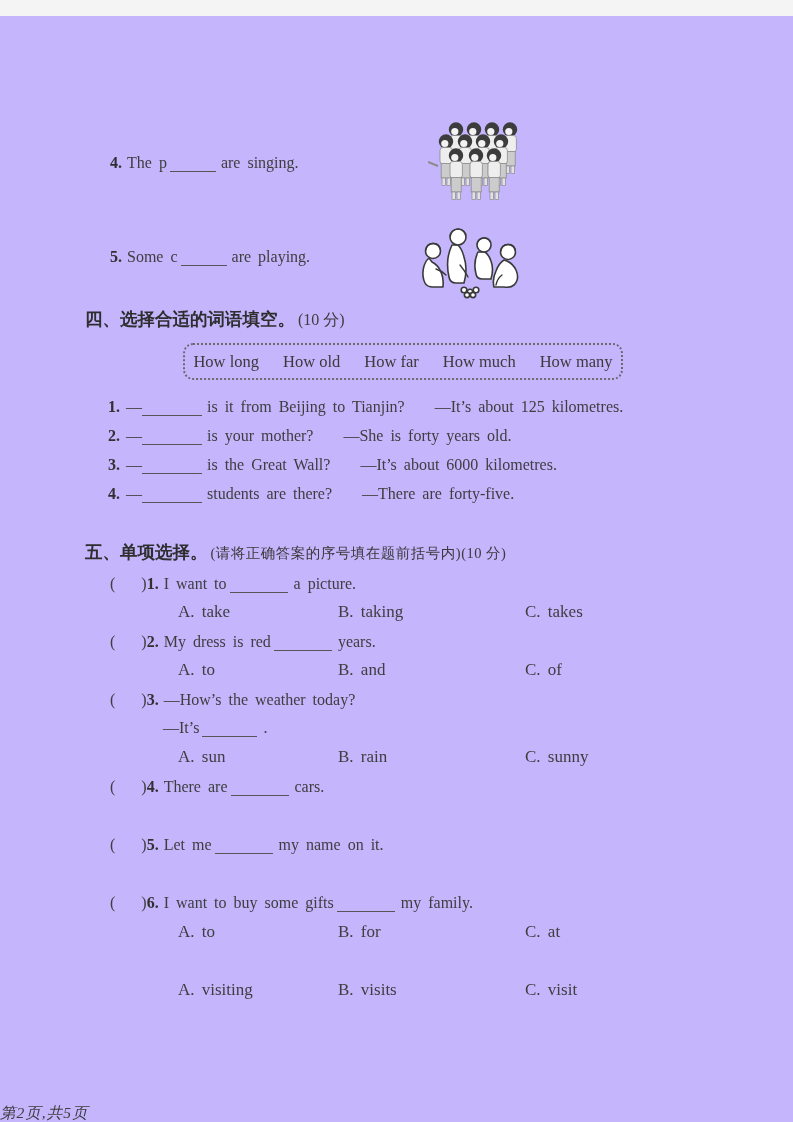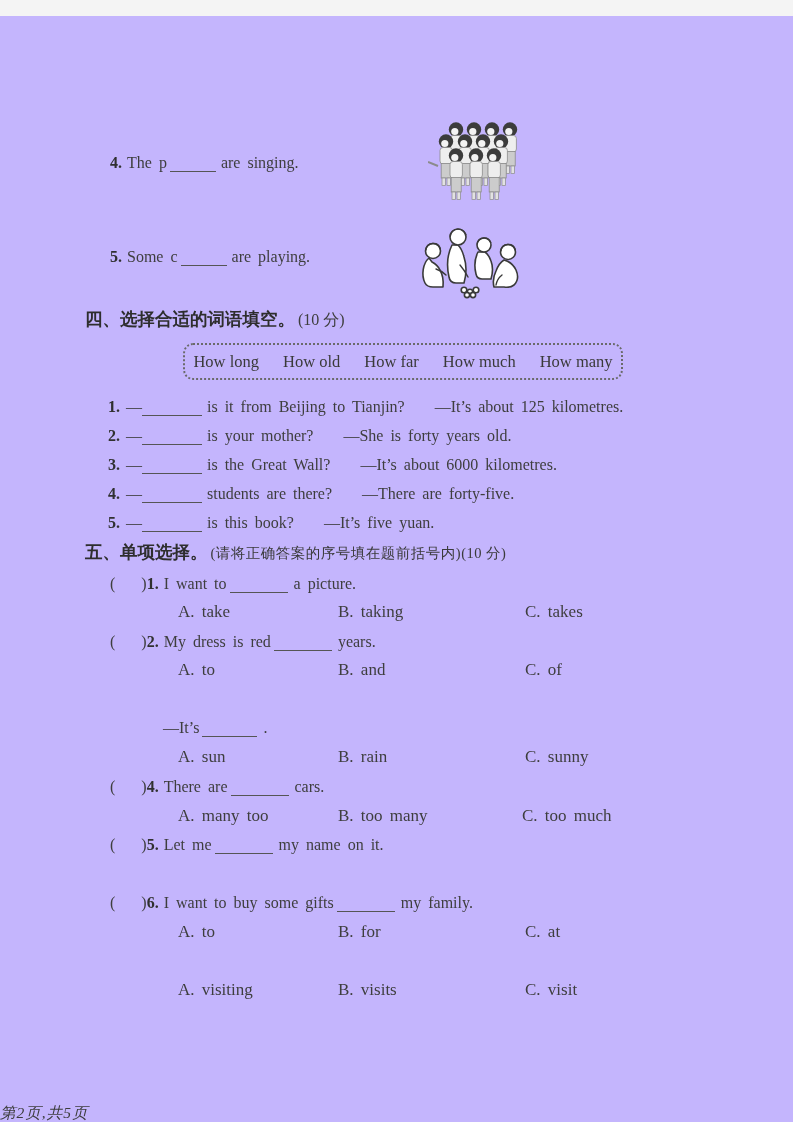--- a/index.html
+++ b/index.html
@@ -119,23 +119,20 @@
   </div>
   <div class="q abs" style="left:108px;top:410px">
     <b class="num">2.</b><span class="dash">—</span><span class="blank b60"></span><span>is your mother?</span><span class="ans">—She is forty years old.</span>
   </div>
   <div class="q abs" style="left:108px;top:439px">
     <b class="num">3.</b><span class="dash">—</span><span class="blank b60"></span><span>is the Great Wall?</span><span class="ans">—It’s about 6000 kilometres.</span>
   </div>
   <div class="q abs" style="left:108px;top:468px">
     <b class="num">4.</b><span class="dash">—</span><span class="blank b60"></span><span>students are there?</span><span class="ans">—There are forty-five.</span>
   </div>
-  <div class="q abs" style="left:108px;top:497px">
-    <b class="num">5.</b><span class="dash">—</span><span class="blank b60"></span><span>is this book?</span><span class="ans">—It’s five yuan.</span>
-  </div>
 
   <div class="abs sec-h" style="left:85px;top:524px">
     <span>五、单项选择。</span><span class="h-note">(请将正确答案的序号填在题前括号内)(10 分)</span>
   </div>
 
   <div class="q abs" style="left:110px;top:558px">
     <span class="pr"><span>(</span><span class="pgap"></span><span>)</span></span><b class="num">1.</b><span>I want to</span><span class="blank b58"></span><span class="qt2">a picture.</span>
   </div>
   <div class="opts abs" style="left:110px;top:586px">
     <span class="opt" style="left:68px">A. take</span>
@@ -145,36 +142,34 @@
 
   <div class="q abs" style="left:110px;top:616px">
     <span class="pr"><span>(</span><span class="pgap"></span><span>)</span></span><b class="num">2.</b><span>My dress is red</span><span class="blank b58"></span><span class="qt2">years.</span>
   </div>
   <div class="opts abs" style="left:110px;top:644px">
     <span class="opt" style="left:68px">A. to</span>
     <span class="opt" style="left:228px">B. and</span>
     <span class="opt" style="left:415px">C. of</span>
   </div>
 
+  <div class="q abs" style="left:110px;top:674px">
+    <span class="pr"><span>(</span><span class="pgap"></span><span>)</span></span><b class="num">3.</b><span>—How’s the weather today?</span>
+  </div>
   <div class="q abs" style="left:163px;top:702px">
     <span>—It’s</span><span class="blank b55"></span><span class="qt2">.</span>
   </div>
   <div class="opts abs" style="left:110px;top:731px">
     <span class="opt" style="left:68px">A. sun</span>
     <span class="opt" style="left:228px">B. rain</span>
     <span class="opt" style="left:415px">C. sunny</span>
   </div>
 
   <div class="q abs" style="left:110px;top:761px">
     <span class="pr"><span>(</span><span class="pgap"></span><span>)</span></span><b class="num">4.</b><span>There are</span><span class="blank b58"></span><span class="qt2">cars.</span>
-  </div>
-  <div class="opts abs" style="left:110px;top:790px">
-    <span class="opt" style="left:68px">A. many too</span>
-    <span class="opt" style="left:228px">B. too many</span>
-    <span class="opt" style="left:412px">C. too much</span>
   </div>
 
   <div class="q abs" style="left:110px;top:819px">
     <span class="pr"><span>(</span><span class="pgap"></span><span>)</span></span><b class="num">5.</b><span>Let me</span><span class="blank b58"></span><span class="qt2">my name on it.</span>
   </div>
 
   <div class="q abs" style="left:110px;top:877px">
     <span class="pr"><span>(</span><span class="pgap"></span><span>)</span></span><b class="num">6.</b><span>I want to buy some gifts</span><span class="blank b58"></span><span class="qt2">my family.</span>
   </div>
   <div class="opts abs" style="left:110px;top:906px">

